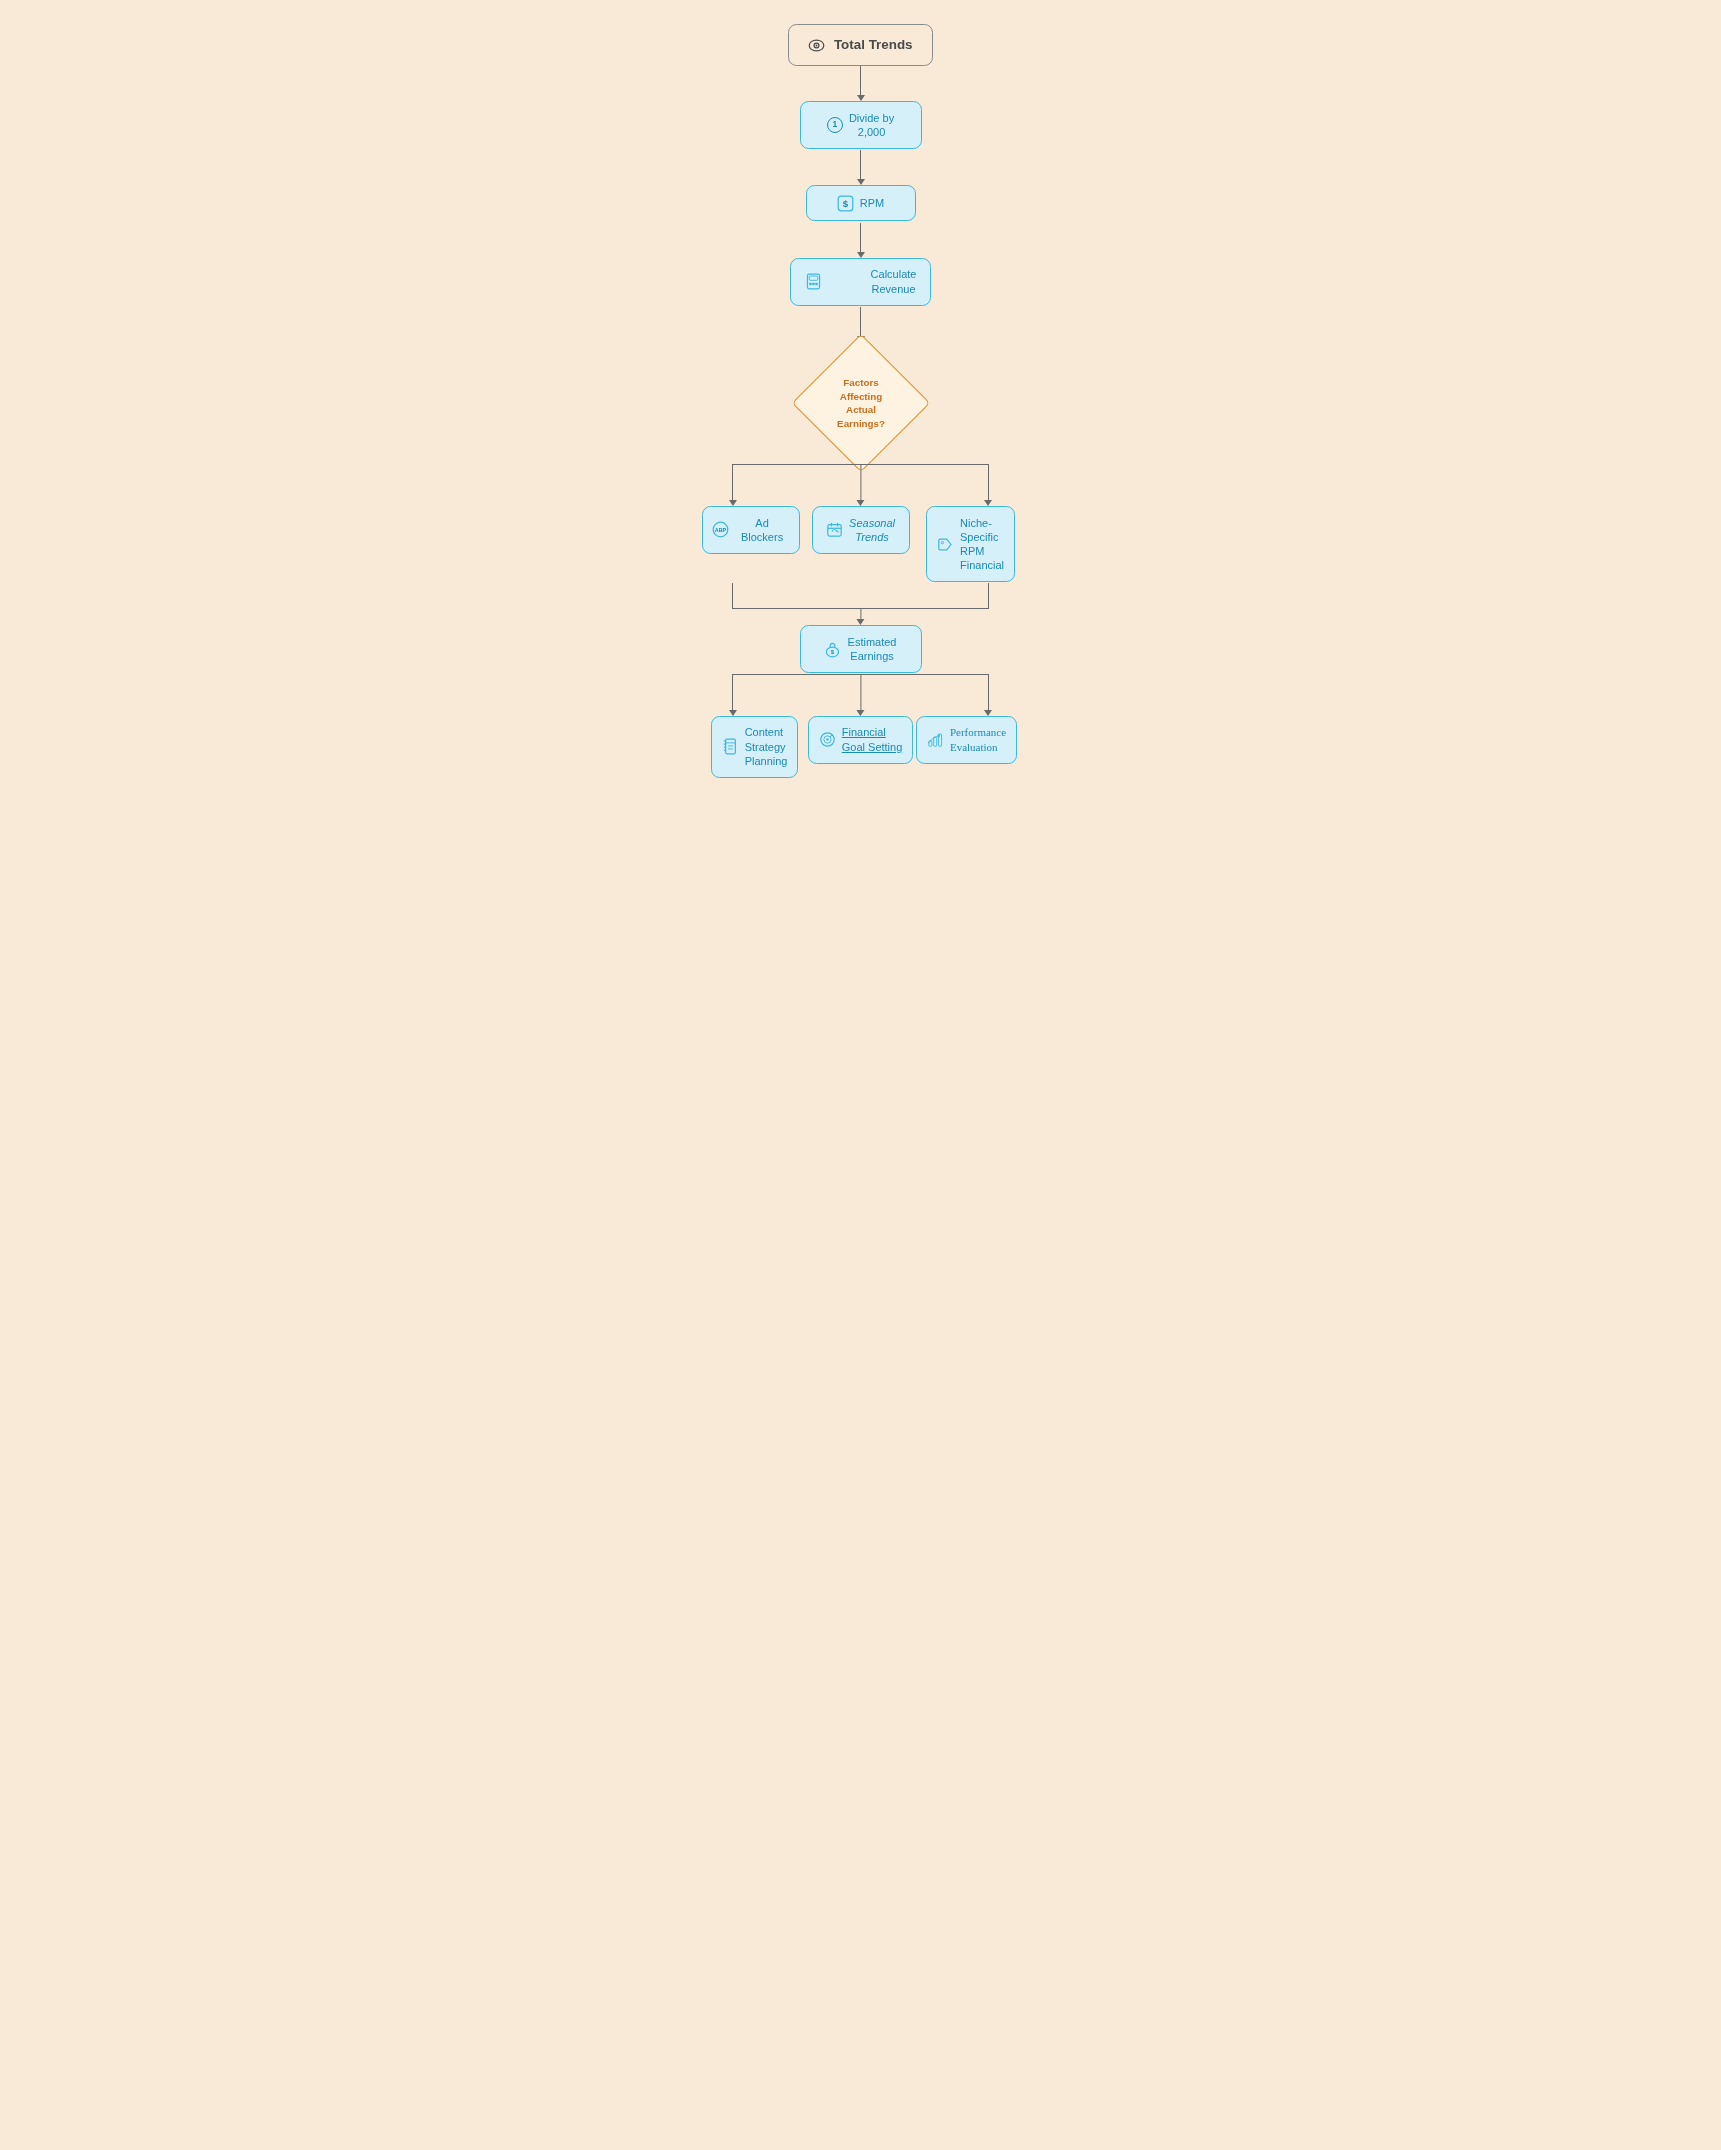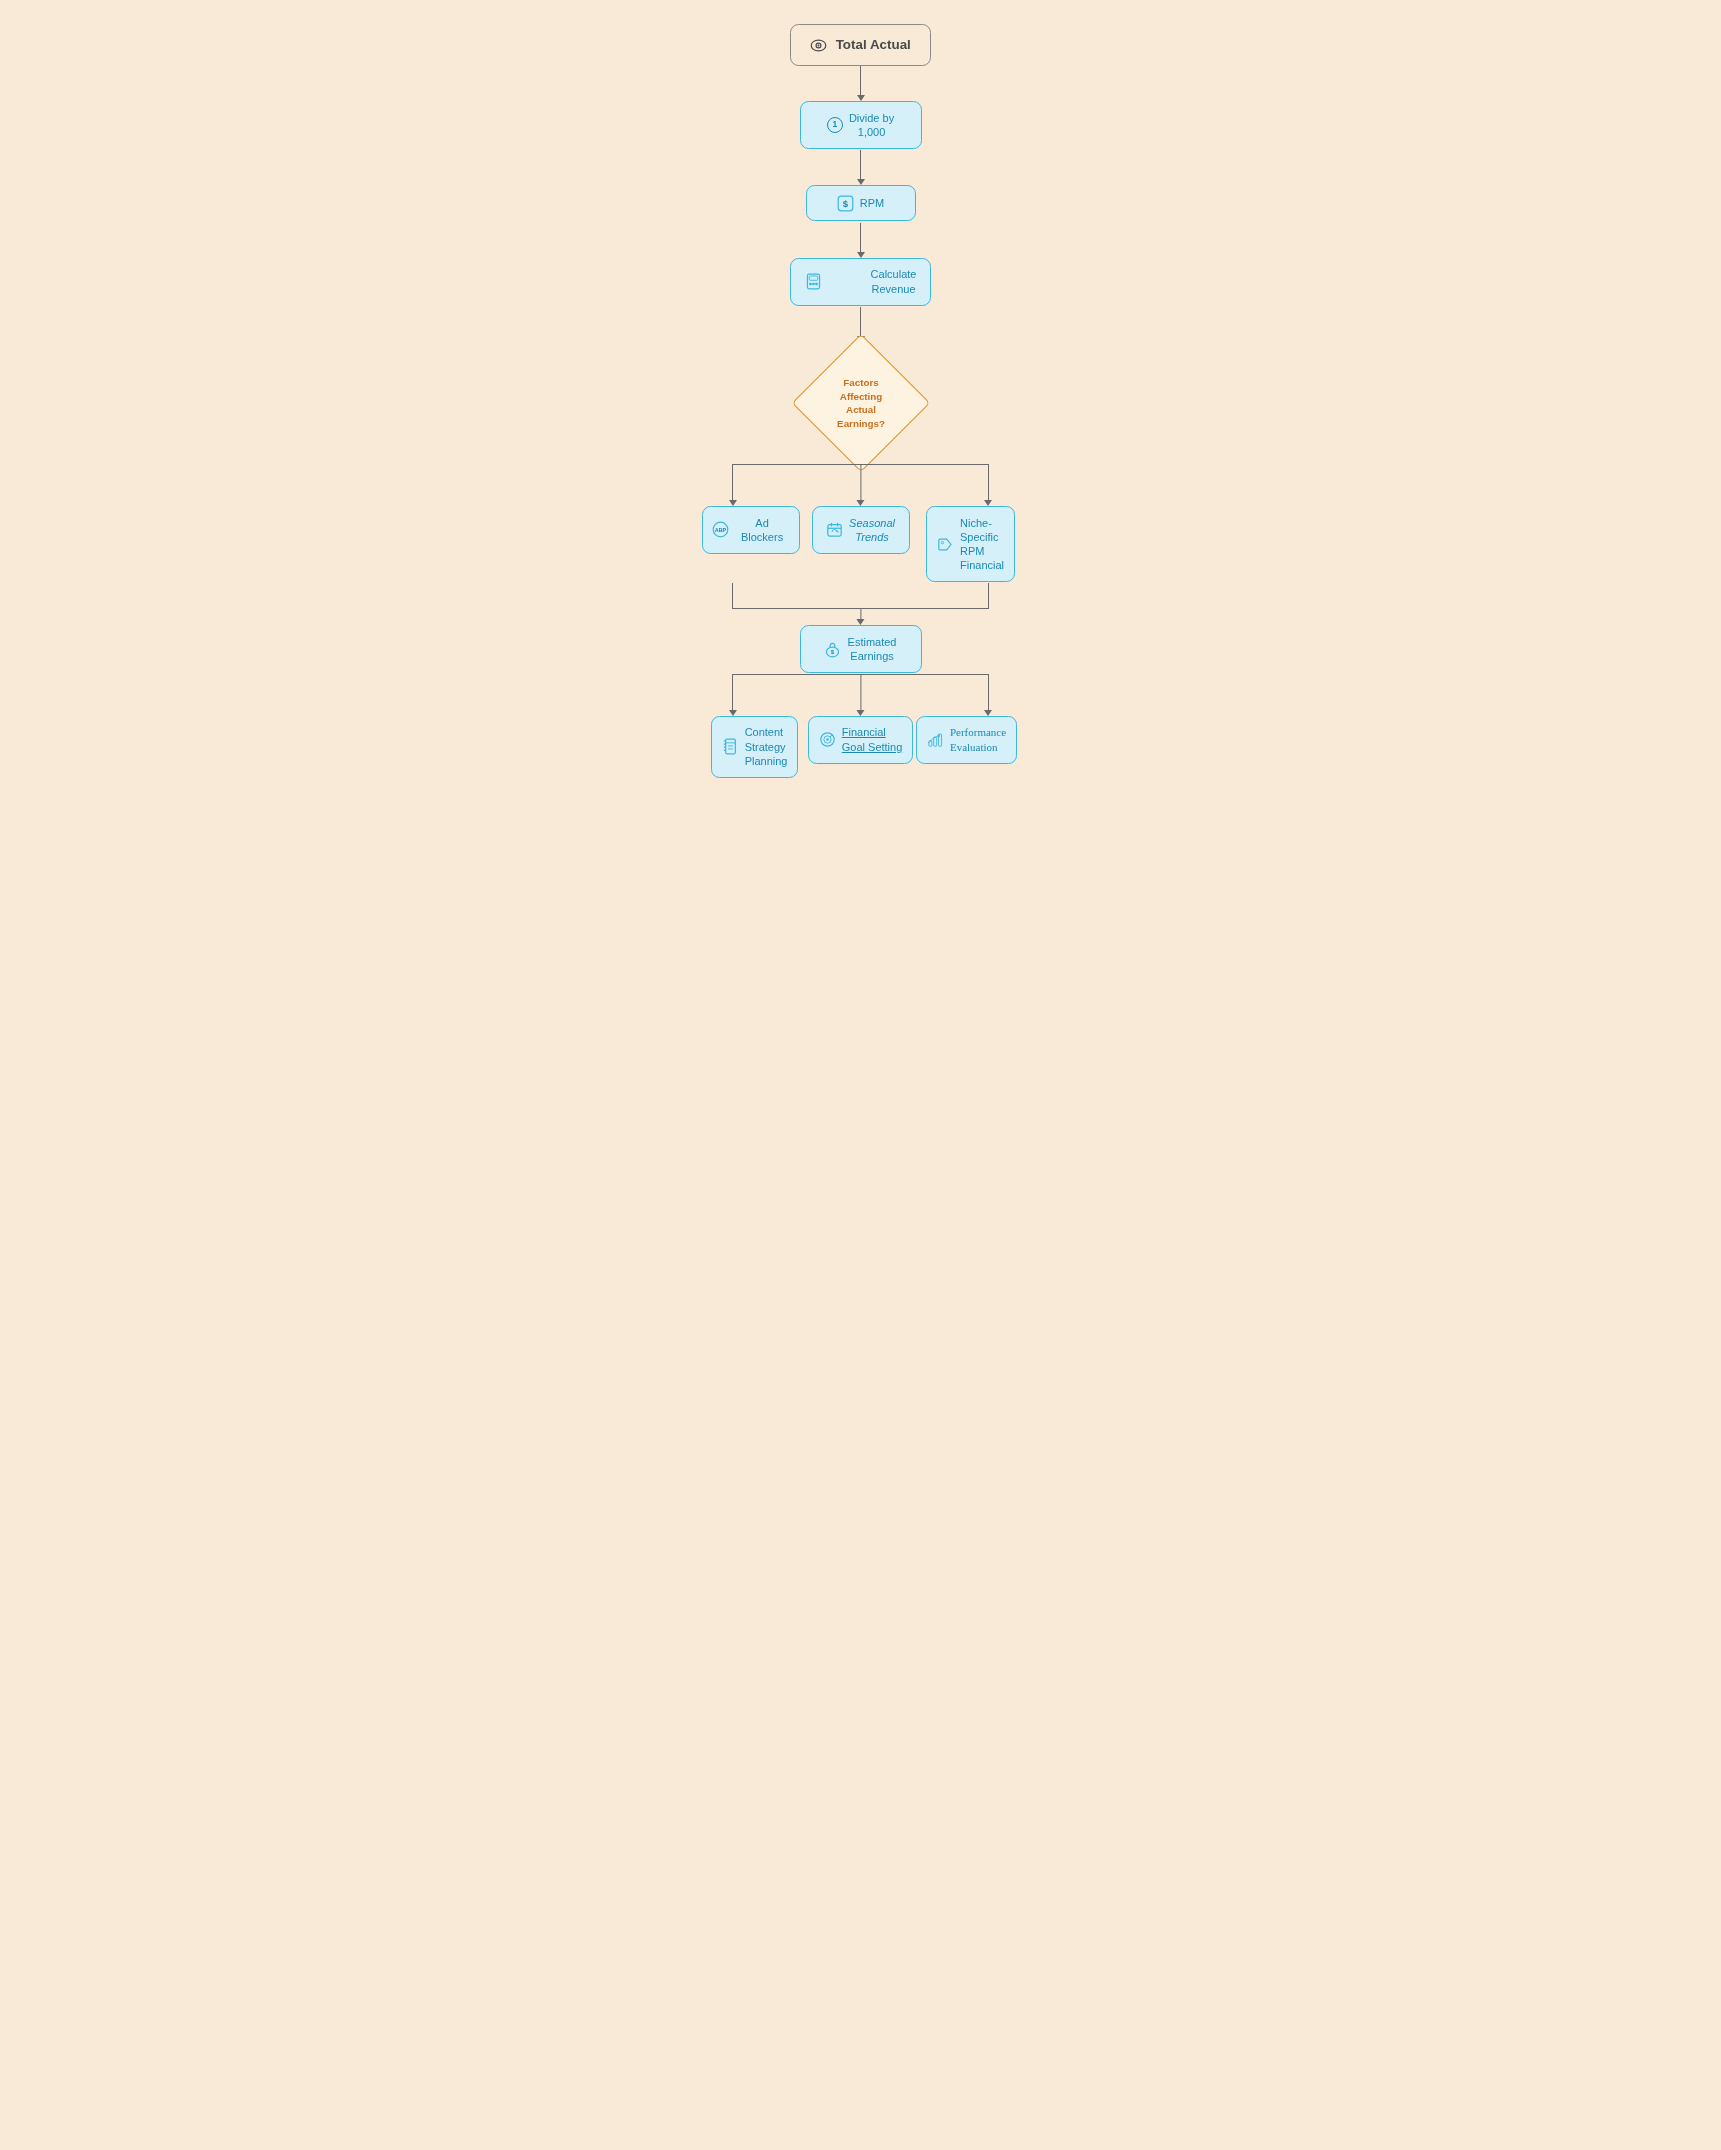--- a/index.html
+++ b/index.html
@@ -110,32 +110,32 @@
 
 <div class="flowchart">
 
   <div class="node node-start">
 
     <svg class="icon-svg" viewBox="0 0 28 28" fill="none" xmlns="http://www.w3.org/2000/svg">
       <ellipse cx="14" cy="14" rx="12" ry="9" stroke="#4a4a4a" stroke-width="2" fill="none"></ellipse>
       <circle cx="14" cy="14" r="4" stroke="#4a4a4a" stroke-width="2" fill="none"></circle>
       <circle cx="14" cy="14" r="1.5" fill="#4a4a4a"></circle>
     </svg>
-    <span>Total Actual</span>
+    <span>Total Trends</span>
   </div>
 
   <div style="height:30.5px;width:1.2px;background:#6a6a6a;position:relative;">
     <div style="position:absolute;bottom:-4.9px;left:50%;transform:translateX(-50%);border-left:4.3px solid transparent;border-right:4.3px solid transparent;border-top:6.1px solid #6a6a6a;"></div>
   </div>
   <div style="height:4.9px;"></div>
 
   <div class="node node-blue node-blue-wide">
     <div class="badge-circle">1</div>
     <span style="white-space:pre-line;">Divide by
-1,000</span>
+2,000</span>
   </div>
 
   <div style="height:30.5px;width:1.2px;background:#6a6a6a;position:relative;margin-top:1.2px;">
     <div style="position:absolute;bottom:-4.9px;left:50%;transform:translateX(-50%);border-left:4.3px solid transparent;border-right:4.3px solid transparent;border-top:6.1px solid #6a6a6a;"></div>
   </div>
   <div style="height:4.9px;"></div>
 
   <div class="node node-blue">
 
     <svg class="icon-svg" viewBox="0 0 28 28" fill="none" xmlns="http://www.w3.org/2000/svg" style="font-size:18px">

